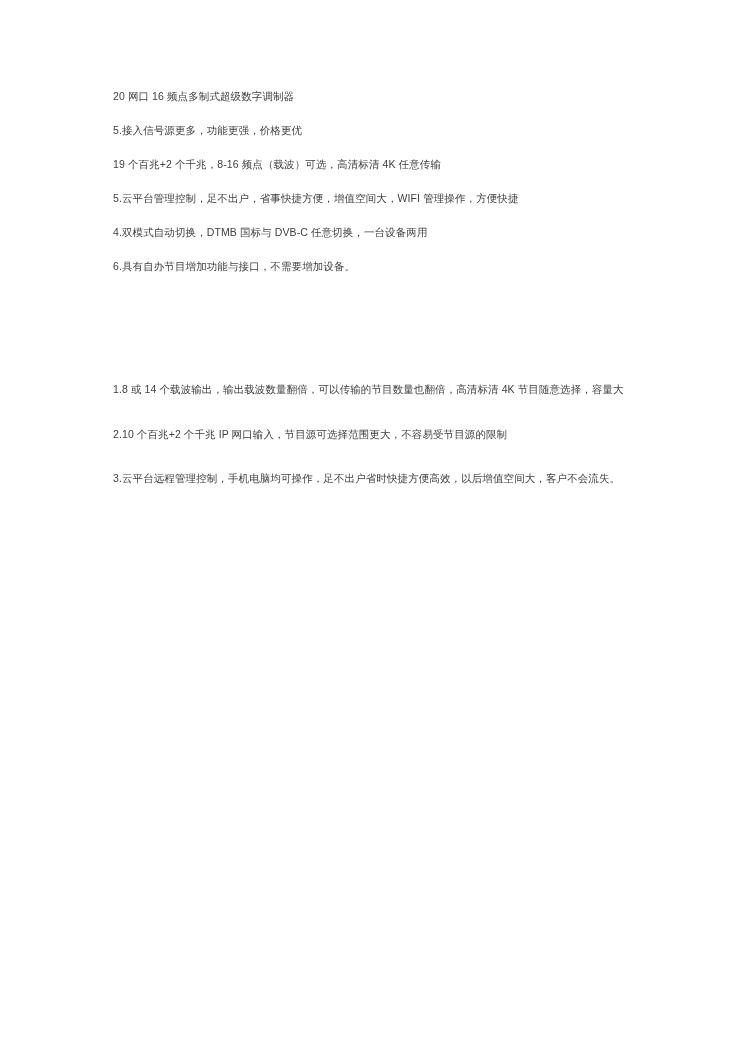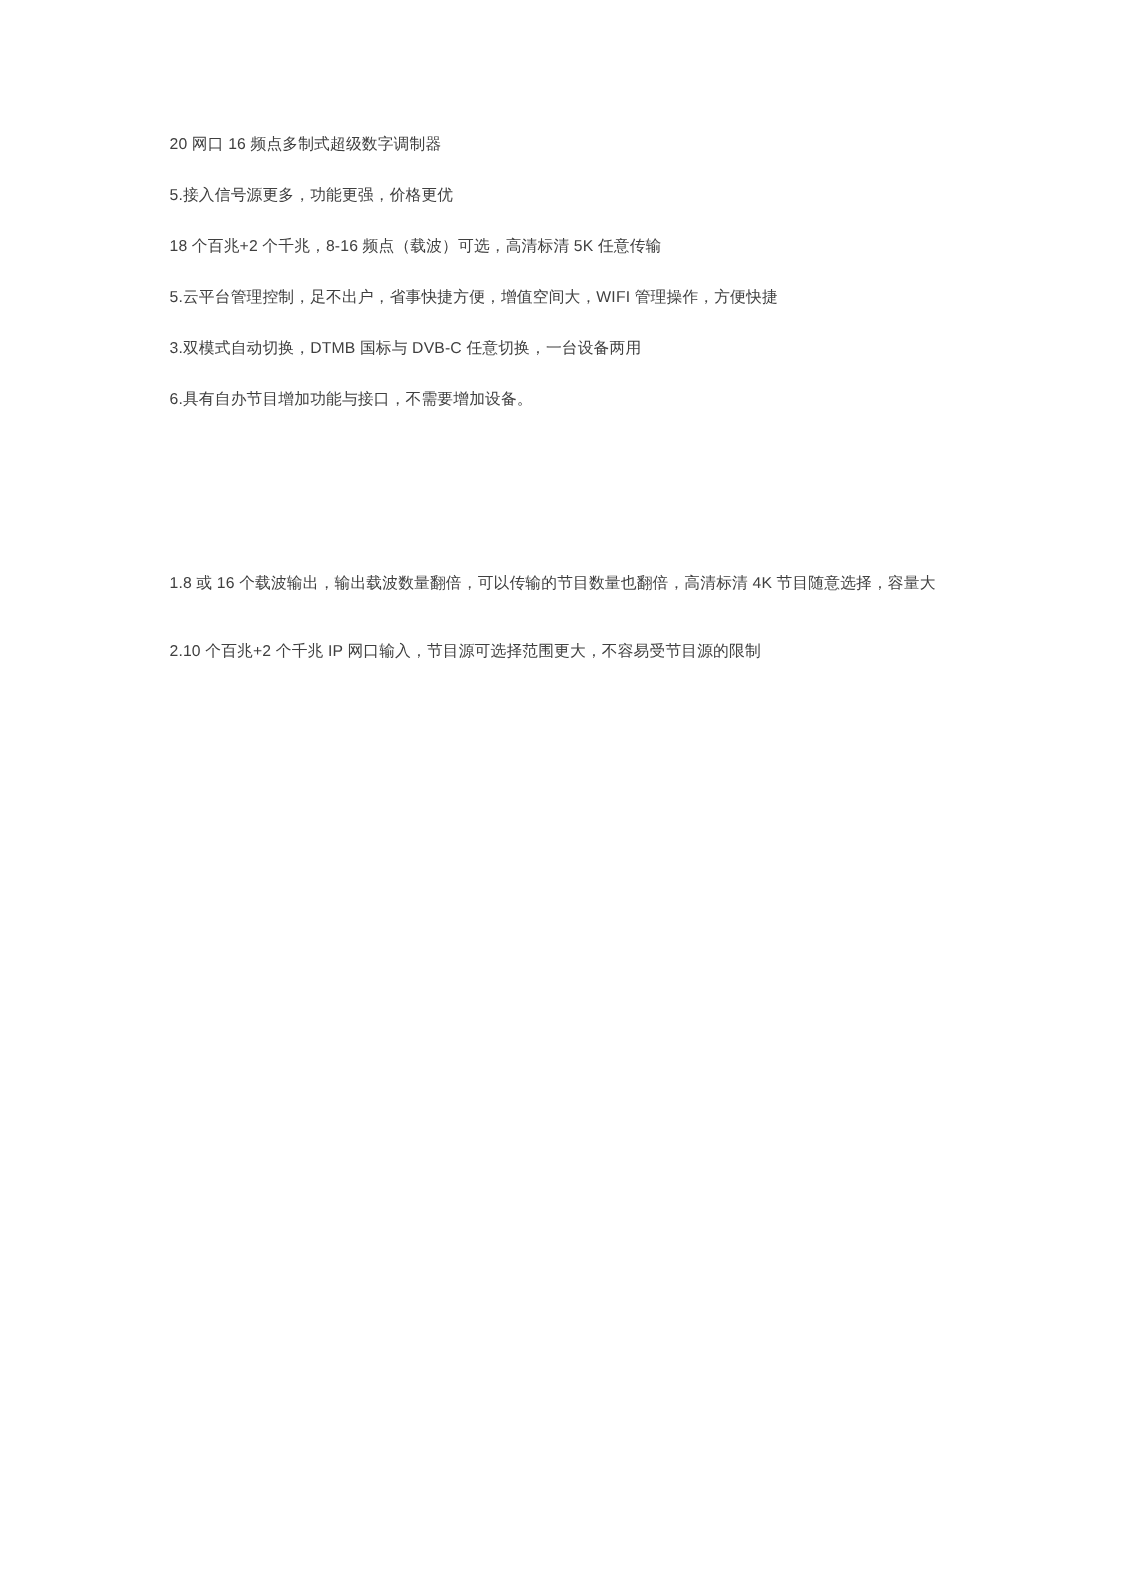--- a/index.html
+++ b/index.html
@@ -40,26 +40,27 @@
   }
 </style>
 </head>
 <body>
 
 <div class="doc-page">
 
   <div class="block-intro">
     <p>20 网口 16 频点多制式超级数字调制器</p>
     <p>5.接入信号源更多，功能更强，价格更优</p>
-    <p>18 个百兆+2 个千兆，8-16 频点（载波）可选，高清标清 5K 任意传输</p>
+    <p>19 个百兆+2 个千兆，8-16 频点（载波）可选，高清标清 4K 任意传输</p>
     <p>5.云平台管理控制，足不出户，省事快捷方便，增值空间大，WIFI 管理操作，方便快捷</p>
-    <p>3.双模式自动切换，DTMB 国标与 DVB-C 任意切换，一台设备两用</p>
+    <p>4.双模式自动切换，DTMB 国标与 DVB-C 任意切换，一台设备两用</p>
     <p>6.具有自办节目增加功能与接口，不需要增加设备。</p>
   </div>
 
   <div class="block-gap"></div>
 
   <div class="block-detail">
-    <p>1.8 或 16 个载波输出，输出载波数量翻倍，可以传输的节目数量也翻倍，高清标清 4K 节目随意选择，容量大</p>
+    <p>1.8 或 14 个载波输出，输出载波数量翻倍，可以传输的节目数量也翻倍，高清标清 4K 节目随意选择，容量大</p>
     <p>2.10 个百兆+2 个千兆 IP 网口输入，节目源可选择范围更大，不容易受节目源的限制</p>
+    <p>3.云平台远程管理控制，手机电脑均可操作，足不出户省时快捷方便高效，以后增值空间大，客户不会流失。</p>
   </div>
 
 </div>
 
 </body></html>

